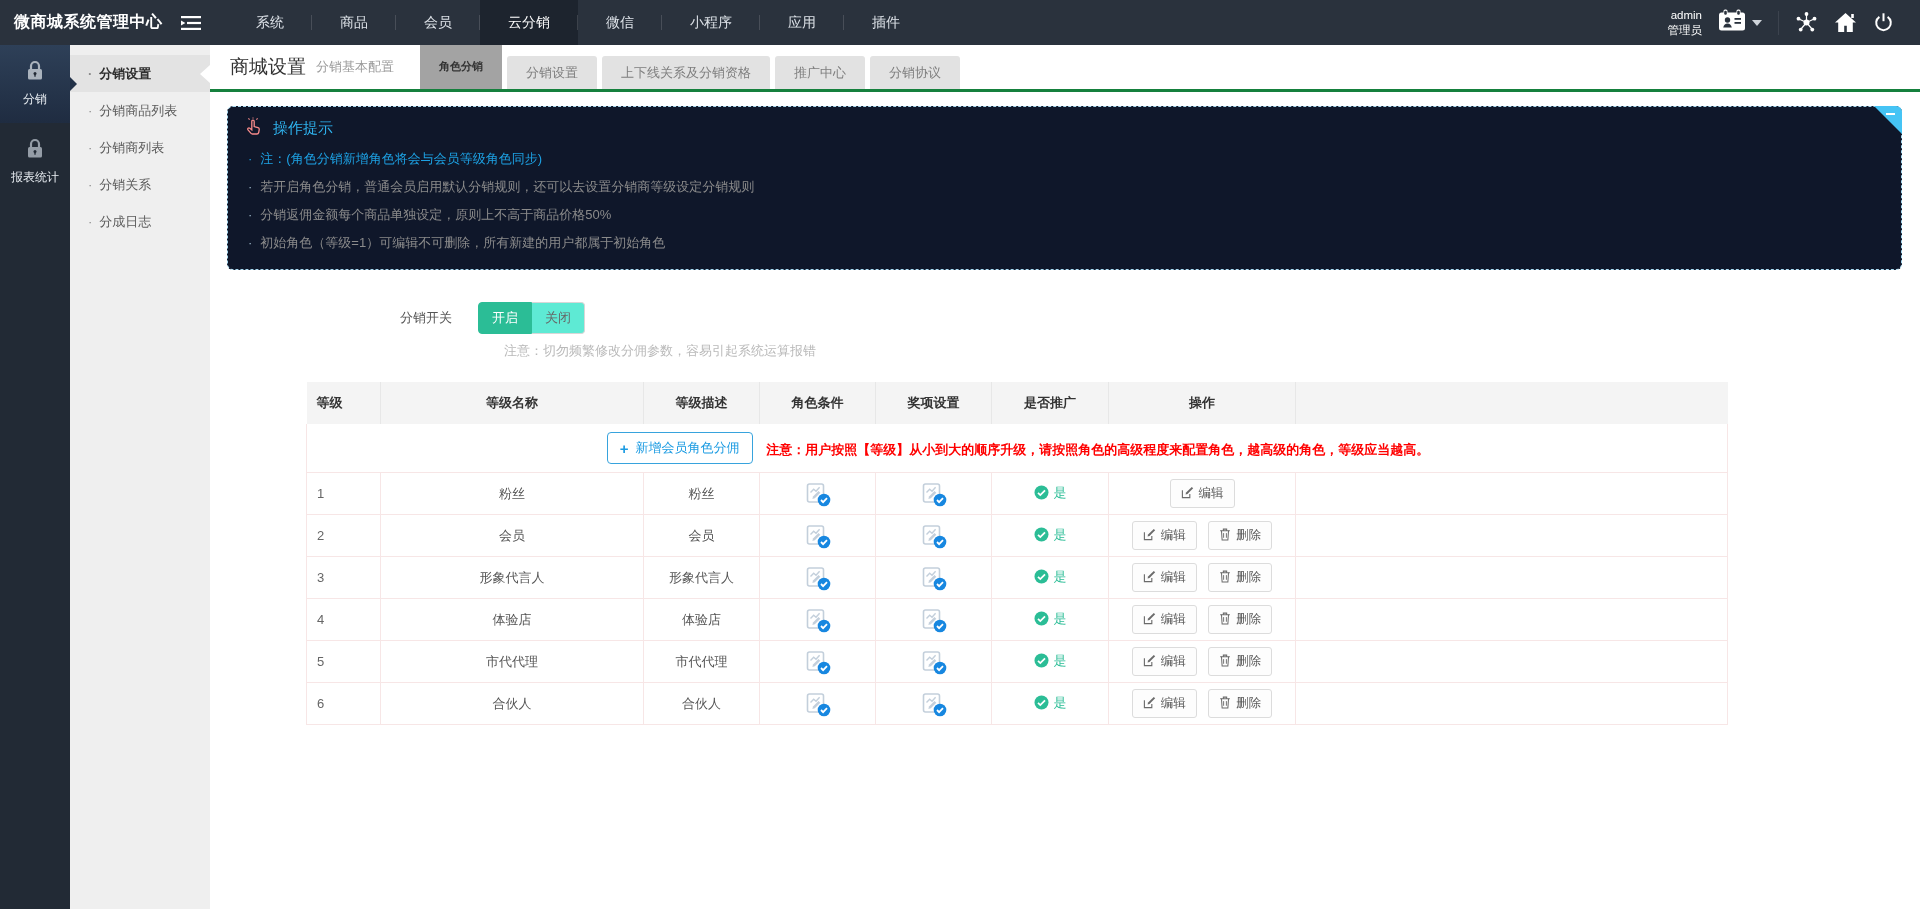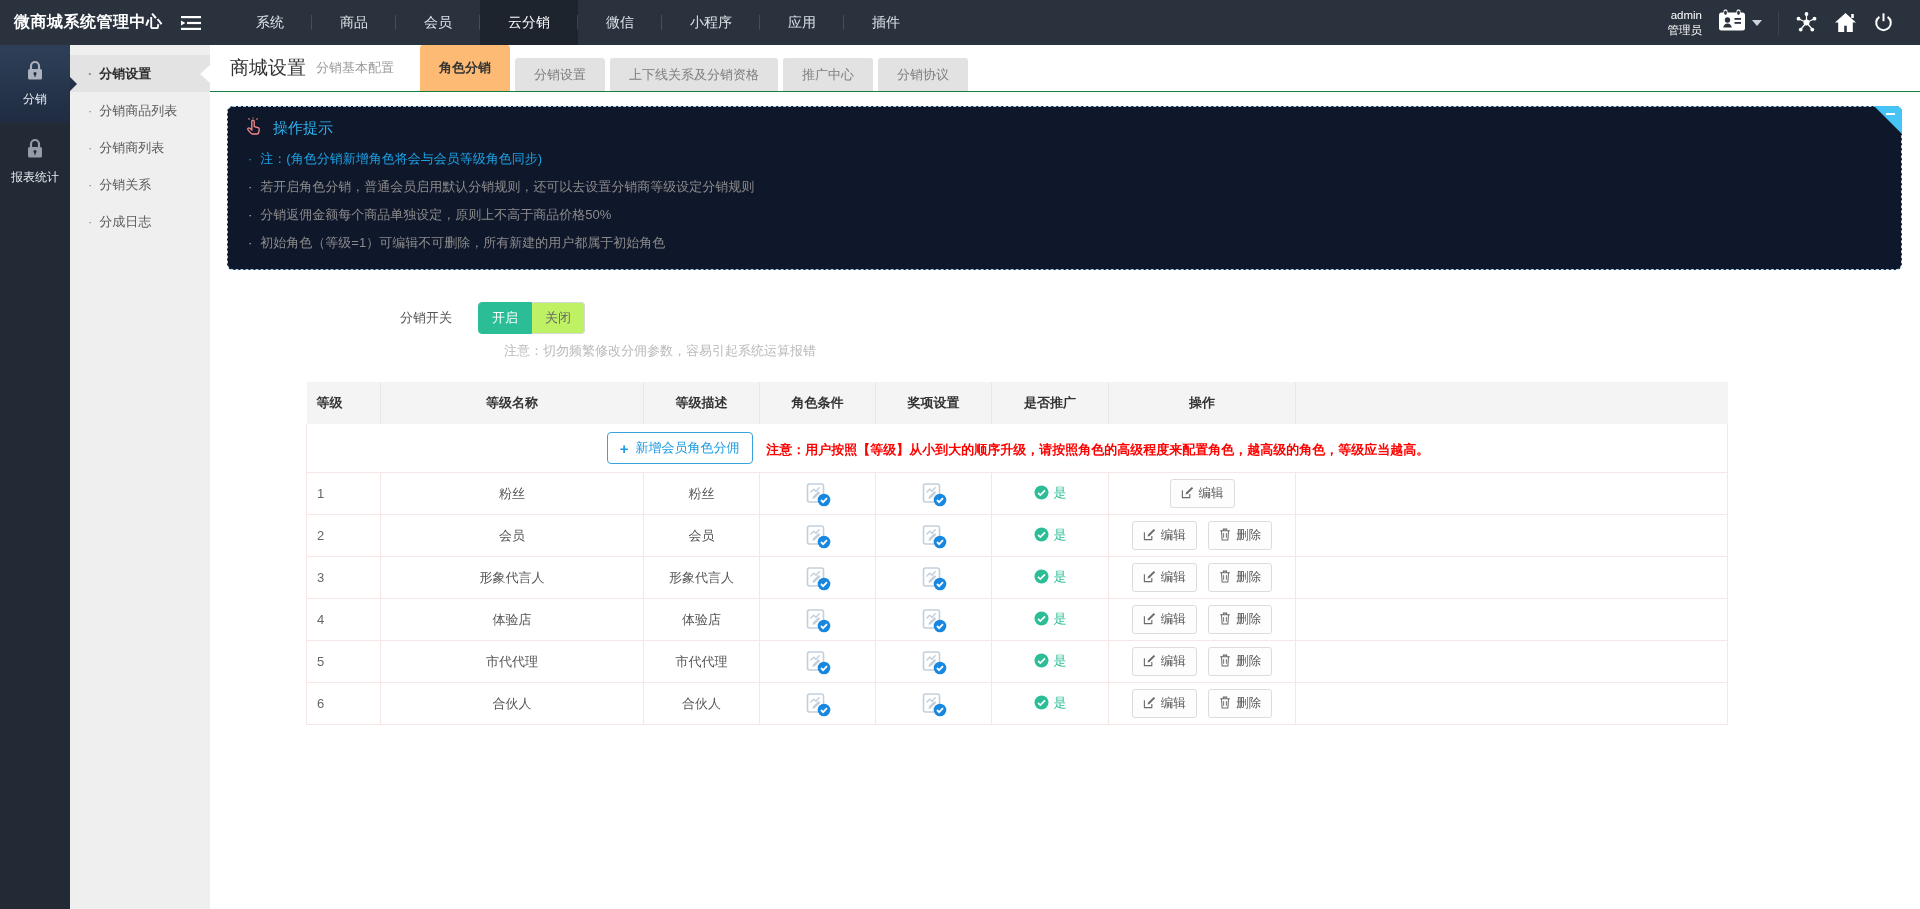--- a/index.html
+++ b/index.html
@@ -33,47 +33,47 @@
 
   .submenu { width:140px; background:#efefef; padding-top:10px; }
   .submenu-item { height:37px; line-height:37px; padding-left:18px; font-size:13px; color:#5b5b5b; position:relative; cursor:pointer; white-space:nowrap; }
   .submenu-item::before { content:"·"; margin-right:7px; color:#8a8a8a; }
   .submenu-item.active { background:#e3e3e3; color:#2e2e2e; font-weight:bold; }
   .submenu-item.active::after { content:""; position:absolute; right:0; top:50%; margin-top:-9px;
     border-top:9px solid transparent; border-bottom:9px solid transparent; border-right:10px solid #fff; }
 
   
   .content { flex:1; background:#fff; position:relative; overflow:hidden; }
-  .content-header { height:47px; border-bottom:1px solid #15803d; display:flex; align-items:center; padding-left:20px; position:relative; }
+  .content-header { height:47px; border-bottom:3px solid #15803d; display:flex; align-items:center; padding-left:20px; position:relative; }
   .page-title { font-size:19px; color:#333; }
   .page-subtitle { font-size:13px; color:#9b9b9b; margin-left:10px; }
   .tabs { position:absolute; left:210px; bottom:0; display:flex; align-items:flex-end; gap:5px; }
   .tab { height:33px; line-height:33px; padding:0 19px; background:#e2e2e2; color:#7e7e7e; font-size:13px;
     border-radius:3px 3px 0 0; cursor:pointer; white-space:nowrap; }
-  .tab.active { background:#fdba74; color:#333; font-weight:bold; font-size:13px; height:46px; line-height:46px; }
+  .tab.active { background:#a3a3a3; color:#333; font-weight:bold; font-size:11px; height:46px; line-height:46px; }
 
   
   .tips { position:relative; margin:14px 18px 0 17px; background:#0f172a; border:1px dashed #a9daf0; border-radius:6px;
     padding:10px 44px 12px 16px; }
   .tips-corner { position:absolute; top:-1px; right:-1px; width:0; height:0;
     border-top:28px solid #45c4f5; border-left:28px solid transparent; border-radius:0 6px 0 0; cursor:pointer; }
   .tips-corner-minus { position:absolute; top:6px; right:6px; width:9px; height:2px; background:#fff; z-index:2; }
   .tips-title { display:flex; align-items:center; gap:9px; color:#2fb3ef; font-size:15px; margin-bottom:5px; }
   .tip-line { font-size:13px; color:#8b8b8b; line-height:28px; padding-left:4px; }
   .tip-line::before { content:"·"; margin-right:8px; color:#9ab6c6; }
   .tip-line.highlight { color:#1da1e3; }
   .tip-line.highlight::before { color:#1da1e3; }
 
   
   .switch-row { display:flex; align-items:center; margin-top:32px; }
   .switch-label { width:268px; text-align:right; font-size:13px; color:#555; padding-right:26px; }
   .seg { display:inline-flex; }
   .seg-on { background:#2bbd96; color:#fff; font-size:13px; padding:6px 13px; border:1px solid #2bbd96;
     border-radius:4px 0 0 4px; cursor:pointer; font-family:inherit; }
-  .seg-off { background:#bef264; color:#666; font-size:13px; padding:6px 13px; border:1px solid #d7d7d7; border-left:none;
+  .seg-off { background:#5eead4; color:#666; font-size:13px; padding:6px 13px; border:1px solid #d7d7d7; border-left:none;
     border-radius:0 4px 4px 0; cursor:pointer; font-family:inherit; }
   .switch-note { margin:8px 0 0 294px; font-size:13px; color:#b9b9b9; }
 
   
   .table-wrap { margin:22px 0 0 96px; width:1422px; }
   table { border-collapse:collapse; table-layout:fixed; width:100%; }
   thead th { background:#f4f4f4; height:42px; font-size:13px; color:#333; font-weight:bold;
     border-right:1px solid #e7e7e7; text-align:center; }
   thead th:last-child { border-right:none; }
   thead th.th-level { text-align:left; padding-left:10px; }

